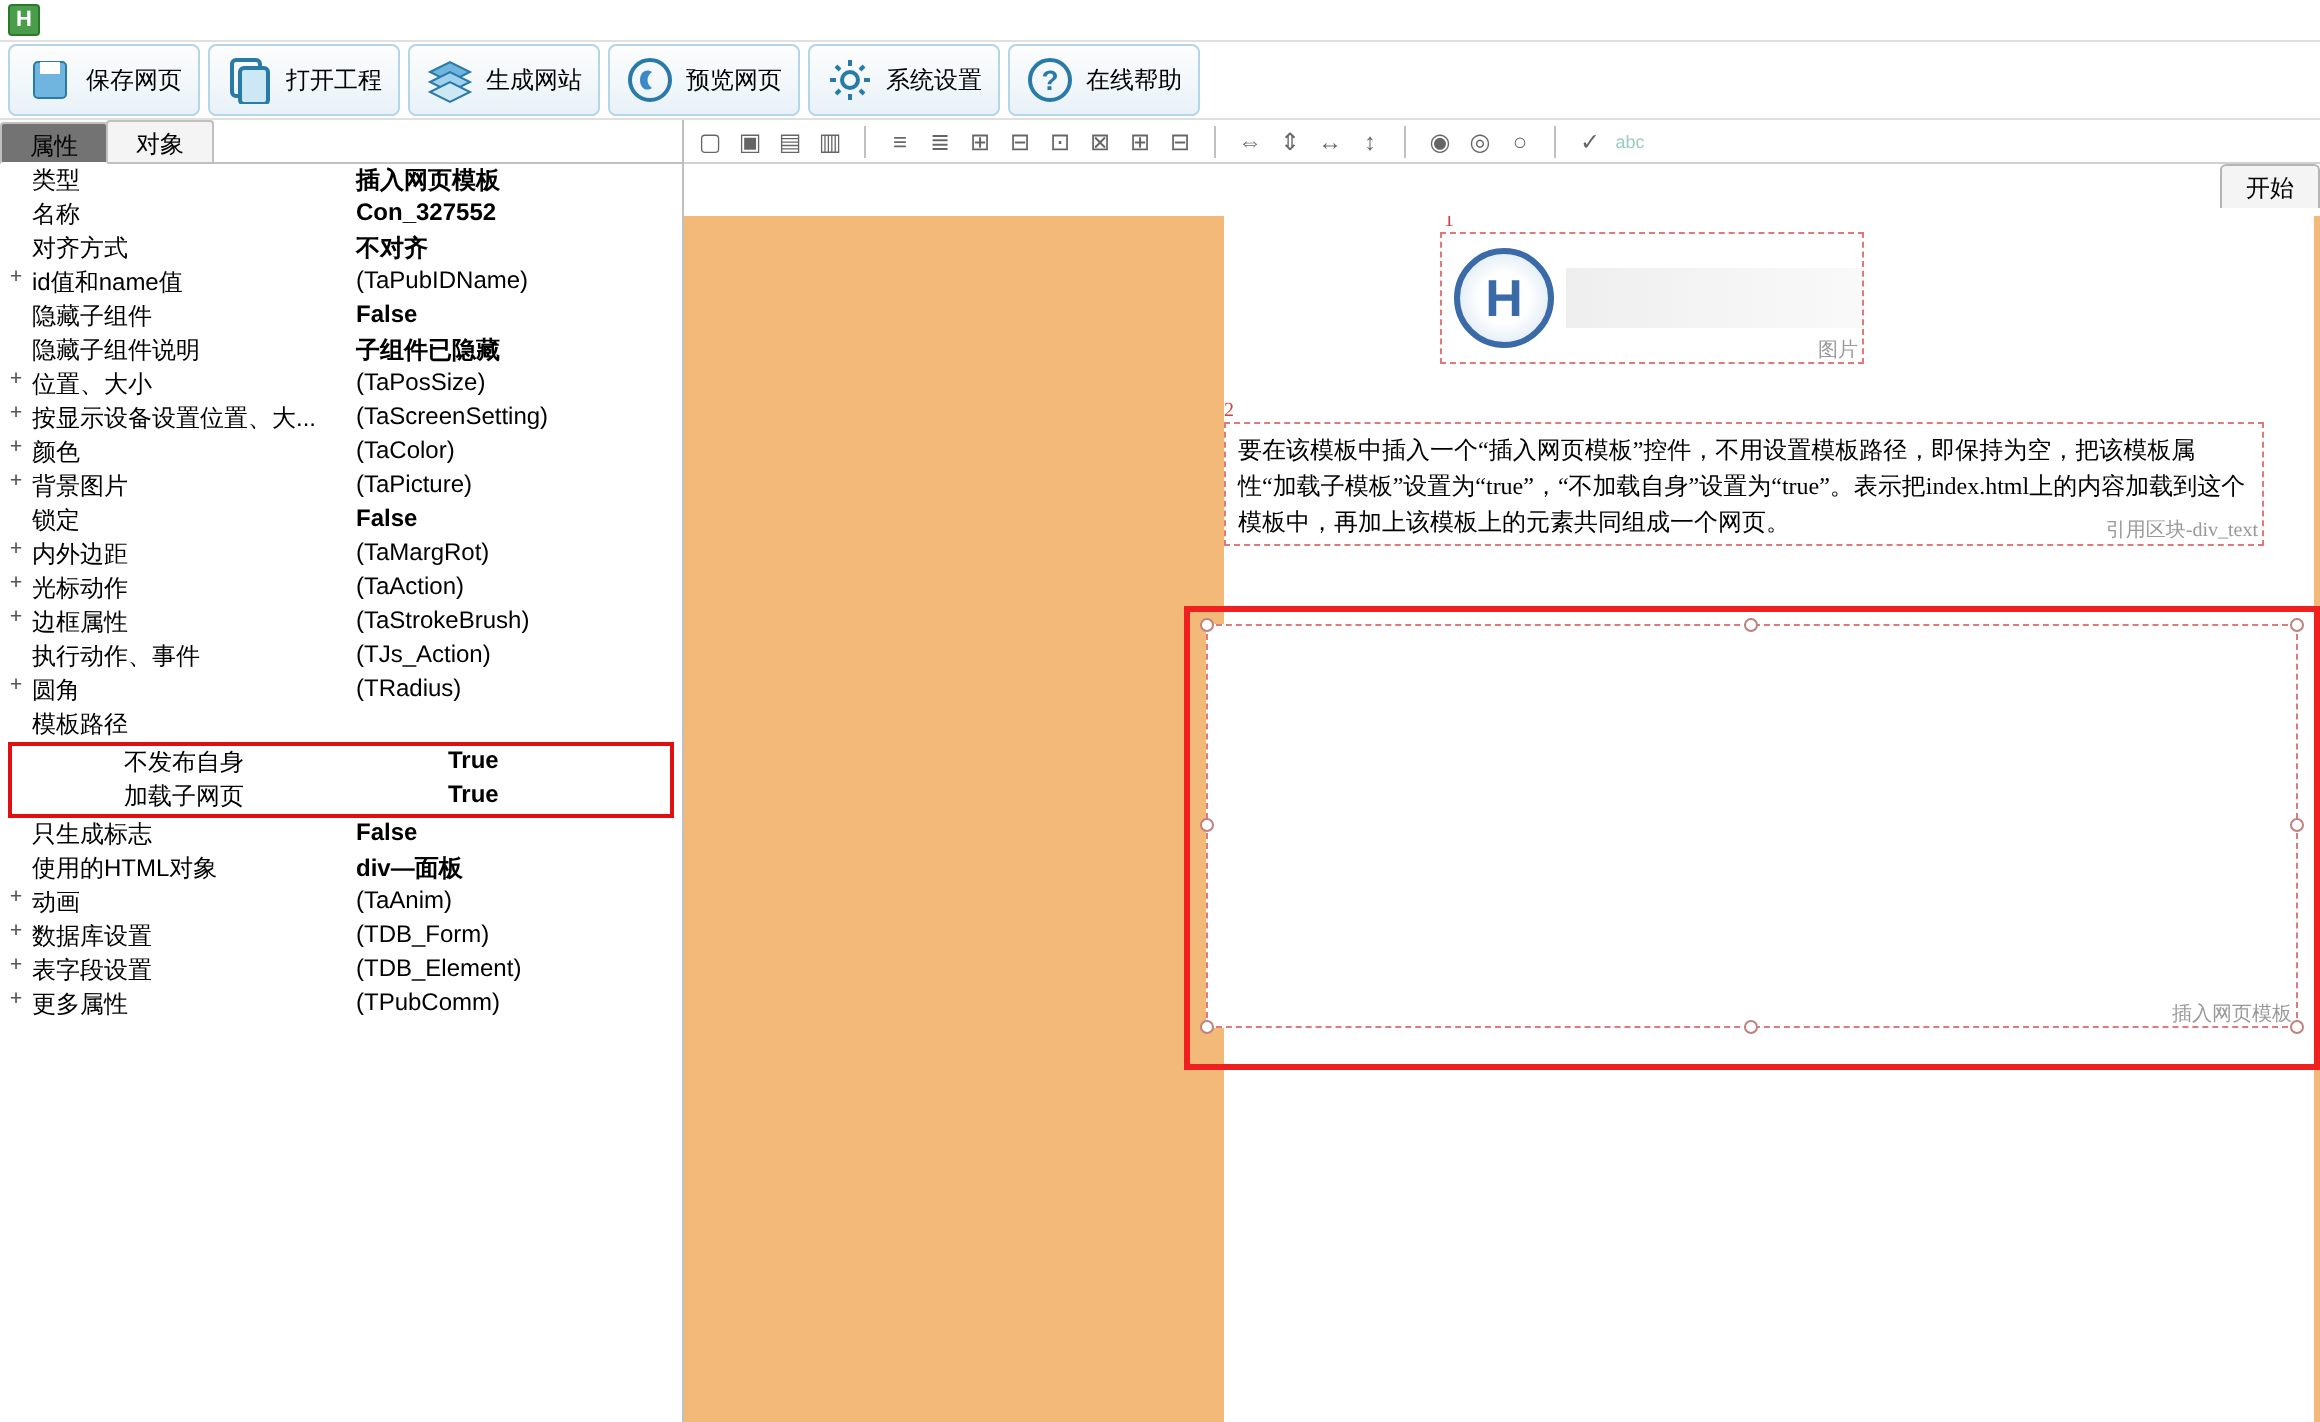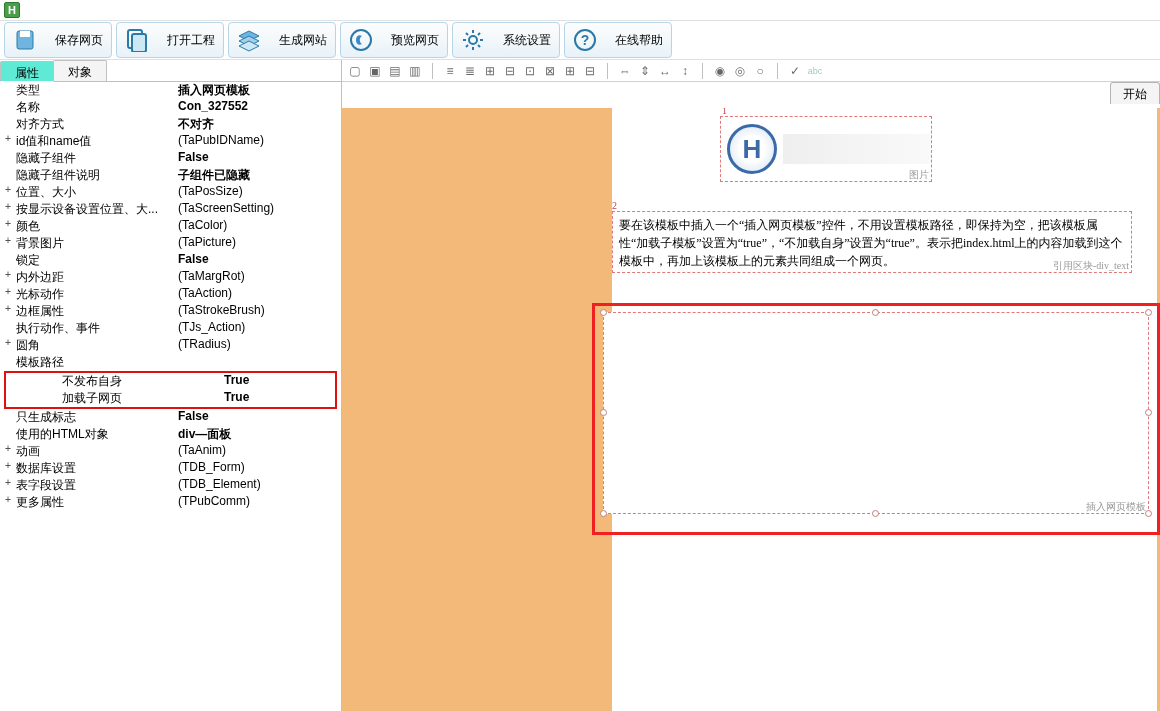--- a/index.html
+++ b/index.html
@@ -5,32 +5,32 @@
 * { margin:0; padding:0; box-sizing:border-box; }
 body { font-family:"Microsoft YaHei","SimSun",Arial,sans-serif; font-size:12px; background:#fff; color:#000; overflow:hidden; }
 #app { width:1160px; height:711px; position:relative; display:flex; flex-direction:column; }
 
 
 .titlebar { height:20px; display:flex; align-items:center; padding:0 4px; font-size:12px; background:#fff; }
 .titlebar .app-icon { width:16px; height:16px; background:#4a9d4a; color:#fff; display:flex; align-items:center; justify-content:center; font-weight:bold; font-size:11px; border-radius:2px; margin-right:4px; border:1px solid #2a7a2a; }
 
 
 .toolbar { height:40px; display:flex; align-items:center; padding:2px 4px; gap:0; background:#fff; border-top:1px solid #e0e0e0; border-bottom:1px solid #e0e0e0; }
-.tool-btn { display:flex; align-items:center; height:36px; padding:0 8px; border:1px solid #b5d5e8; border-radius:4px; background:linear-gradient(#fdfdfd,#e8f2f8); cursor:pointer; margin-right:4px; gap:18px; }
+.tool-btn { display:flex; align-items:center; height:36px; padding:0 8px; border:1px solid #b5d5e8; border-radius:4px; background:linear-gradient(#fdfdfd,#e8f2f8); cursor:pointer; margin-right:4px; gap:6px; }
 .tool-ico { width:24px; height:24px; display:flex; align-items:center; justify-content:center; }
 .tool-ico svg { width:24px; height:24px; }
 
 
 .main { flex:1; display:flex; overflow:hidden; }
 
 
 .left-panel { width:342px; border-right:1px solid #c0c0c0; display:flex; flex-direction:column; background:#fff; }
 .tabs { height:22px; display:flex; border-bottom:1px solid #c0c0c0; }
 .tab { padding:3px 14px; border:1px solid #c0c0c0; border-bottom:none; background:#f4f4f4; cursor:pointer; font-size:12px; margin-right:-1px; border-top-left-radius:2px; border-top-right-radius:2px; }
-.tab.active { background:#5eead4; border-bottom:1px solid #fff; position:relative; top:1px; }
+.tab.active { background:#737373; border-bottom:1px solid #fff; position:relative; top:1px; }
 .props { flex:1; overflow:auto; font-size:12px; }
 .prop-row { display:flex; height:17px; align-items:flex-start; padding-left:2px; cursor:default; }
 .prop-exp { width:12px; text-align:center; color:#555; font-family:monospace; font-size:10px; }
 .prop-name { width:162px; padding-left:2px; white-space:nowrap; overflow:hidden; }
 .prop-val { flex:1; padding-left:2px; white-space:nowrap; overflow:hidden; }
 .prop-val.bold { font-weight:bold; }
 .highlight-box { border:2px solid #e01010; margin:0 4px;padding-left:40px; }
 
 
 .right-panel { flex:1; display:flex; flex-direction:column; background:#fff; }

